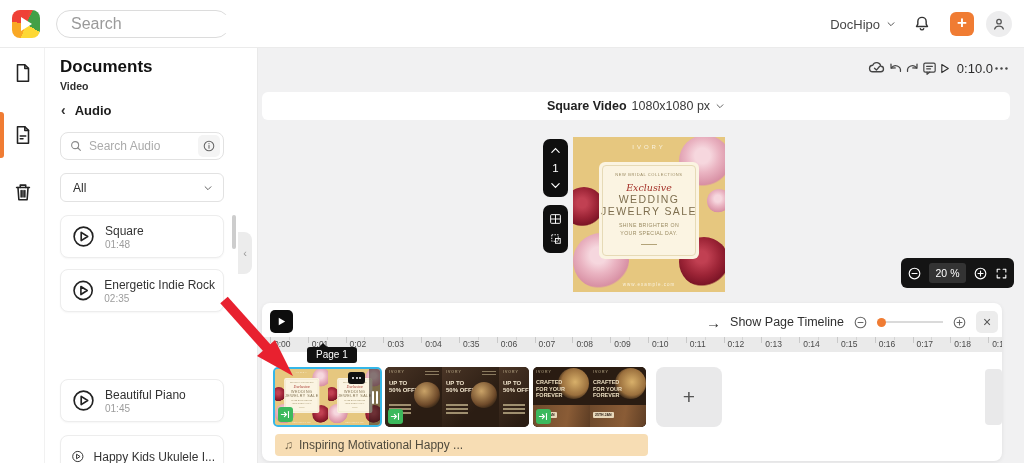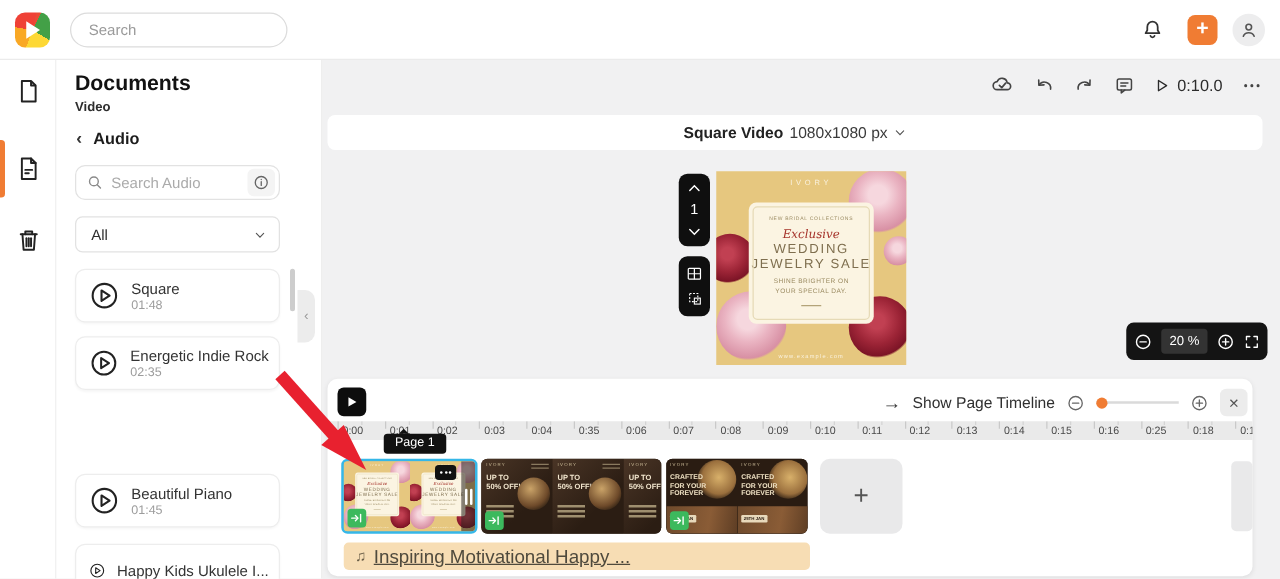--- a/index.html
+++ b/index.html
@@ -10,21 +10,21 @@
   svg.ic { display:block; }
 
   
   #topbar { left:0; top:0; width:1024px; height:48px; background:#fff; border-bottom:1px solid #ebebeb; z-index:10; }
   #logo { left:12px; top:10px; width:28px; height:28px; border-radius:8px;
           background:conic-gradient(from 200deg,#f9a825 0 22%,#ef4136 22% 48%,#e94b35 48% 52%,#43a047 52% 78%,#fdd835 78% 100%); }
   #logo .tri { position:absolute; left:9px; top:7px; width:0; height:0;
           border-left:11px solid #fff; border-top:7px solid transparent; border-bottom:7px solid transparent; }
   #top-search { left:56px; top:10px; width:174px; height:28px; border:1px solid #dcdcdc; border-radius:15px;
           display:flex; align-items:center; padding:0 10px 0 14px; background:#fff; }
-  #top-search input { flex:1; border:none; outline:none; font-size:12px; color:#333; font-family:inherit; }
+  #top-search input { flex:1; border:none; outline:none; font-size:16px; color:#333; font-family:inherit; }
   #top-search input::placeholder { color:#9a9a9a; }
   #workspace { right:128px; top:0; height:48px; display:flex; align-items:center; gap:6px; font-size:13px; color:#474747; }
   #bell { right:92px; top:14px; }
   #create-btn { right:50px; top:12px; width:24px; height:24px; background:#f07c33; border-radius:6px;
           color:#fff; font-size:17px; line-height:22px; text-align:center; font-weight:bold; }
   #avatar { right:12px; top:11px; width:26px; height:26px; border-radius:50%; background:#ededee;
           display:flex; align-items:center; justify-content:center; }
 
   
   #rail { left:0; top:48px; width:45px; height:415px; background:#fff; border-right:1px solid #f1f1f1; z-index:6; }
@@ -48,21 +48,21 @@
           border-radius:8px; box-shadow:0 1px 2px rgba(0,0,0,.04); display:flex; align-items:center; gap:9px; padding:0 8px 0 10px; }
   .audio-card .meta { display:flex; flex-direction:column; gap:1px; }
   .audio-card .name { font-size:12px; color:#333; white-space:nowrap; }
   .audio-card .dur { font-size:10px; color:#9c9c9c; }
   #list-scrollbar { left:187px; top:167px; width:4px; height:34px; background:#cdcdcd; border-radius:2px; }
   #collapse-tab { left:238px; top:232px; width:14px; height:42px; background:#ececec; border-radius:0 8px 8px 0;
           display:flex; align-items:center; justify-content:center; color:#9a9a9a; font-size:11px; z-index:7; }
 
   
   #doc-title { left:263px; top:57px; font-size:16px; font-weight:bold; color:#161616; }
-  #toolbar { right:14px; top:58px; display:flex; align-items:center; gap:15px; }
+  #toolbar { right:14px; top:58px; display:flex; align-items:center; }
   #play-time { display:flex; align-items:center; gap:6px; font-size:13px; color:#2c2c2c; }
   #size-bar { left:262px; top:92px; width:748px; height:28px; background:#fff; border-radius:6px;
           display:flex; align-items:center; justify-content:center; gap:5px; font-size:12.5px; color:#3a3a3a; }
   #size-bar b { color:#222; }
   #page-nav { left:543px; top:139px; width:25px; height:58px; background:#0f0f0f; border-radius:7px;
           display:flex; flex-direction:column; align-items:center; justify-content:space-evenly; }
   #page-nav .num { color:#fff; font-size:11.5px; }
   #view-tools { left:543px; top:205px; width:25px; height:48px; background:#0f0f0f; border-radius:7px;
           display:flex; flex-direction:column; align-items:center; justify-content:space-evenly; }
   #zoom-pill { left:901px; top:258px; width:113px; height:30px; background:#141414; border-radius:6px;
@@ -137,38 +137,44 @@
   .craft-tile .wood { position:absolute; left:0; bottom:0; width:100%; height:22px;
           background:linear-gradient(100deg,#6e4a2c,#8a5c36 60%,#5d3d24); }
   .craft-tile .badge { position:absolute; left:3px; bottom:9px; background:#e8d9bb; color:#2a1c12;
           font-size:3.5px; font-weight:bold; padding:1px 2px; border-radius:1px; }
   #add-page { left:394px; top:64px; width:66px; height:60px; background:#e9e9ea; border-radius:8px;
           display:flex; align-items:center; justify-content:center; font-size:21px; color:#555; font-weight:300; }
   #tl-partial { left:723px; top:66px; width:17px; height:56px; background:#e9e9ea; border-radius:4px; }
   #audio-strip { left:13px; top:131px; width:373px; height:22px; background:#f7ddb4; border-radius:4px;
           display:flex; align-items:center; gap:6px; padding-left:9px; }
   #audio-strip .note { font-size:12px; color:#6b5f48; }
-  #audio-strip .label { font-size:15px; color:#4f4a3d;text-decoration:underline; }
+  #audio-strip .label { font-size:12px; color:#4f4a3d; }
 
   #annotation-arrow { left:0; top:0; width:1024px; height:463px; pointer-events:none; z-index:60; }
 </style>
 </head>
 <body>
 
 <div id="app">
 
   <div id="topbar" class="abs">
     <div id="logo" class="abs">
         <div class="tri"></div>
       </div>
     <div id="top-search" class="abs">
       <input placeholder="Search" style="">
       <svg class="ic" width="16" height="16" viewBox="0 0 24 24" fill="none" stroke="#777" stroke-width="1.8" stroke-linecap="round">
           <circle cx="10.5" cy="10.5" r="6"></circle>
           <line x1="15" y1="15" x2="19.5" y2="19.5"></line>
+        </svg>
+    </div>
+    <div id="workspace" class="abs">
+      <span>DocHipo</span>
+      <svg class="ic" width="10" height="10" viewBox="0 0 24 24" fill="none" stroke="#555" stroke-width="2.4" stroke-linecap="round">
+          <polyline points="5,9 12,16 19,9"></polyline>
         </svg>
     </div>
     <div id="bell" class="abs">
       <svg class="ic" width="20" height="20" viewBox="0 0 24 24" fill="none" stroke="#333" stroke-width="1.7" stroke-linecap="round" stroke-linejoin="round">
           <path d="M12 4 a5 5 0 0 1 5 5 v3.2 l1.6 2.8 H5.4 L7 12.2 V9 a5 5 0 0 1 5-5 z"></path>
           <path d="M10 17.6 a2.1 2.1 0 0 0 4 0"></path>
         </svg>
     </div>
     <div id="create-btn" class="abs">+</div>
     <div id="avatar" class="abs">
@@ -419,21 +425,21 @@
       <span class="tick-cell">0:07</span>
       <span class="tick-cell">0:08</span>
       <span class="tick-cell">0:09</span>
       <span class="tick-cell">0:10</span>
       <span class="tick-cell">0:11</span>
       <span class="tick-cell">0:12</span>
       <span class="tick-cell">0:13</span>
       <span class="tick-cell">0:14</span>
       <span class="tick-cell">0:15</span>
       <span class="tick-cell">0:16</span>
-      <span class="tick-cell">0:25</span>
+      <span class="tick-cell">0:17</span>
       <span class="tick-cell">0:18</span>
       <span class="tick-cell">0:19</span>
     </div>
 
     <div id="page1-tooltip" class="abs">Page 1</div>
 
     <div id="thumb1" class="thumb">
       <div class="tile-clip">
         <div class="design">
           <span class="brand">IVORY</span>

